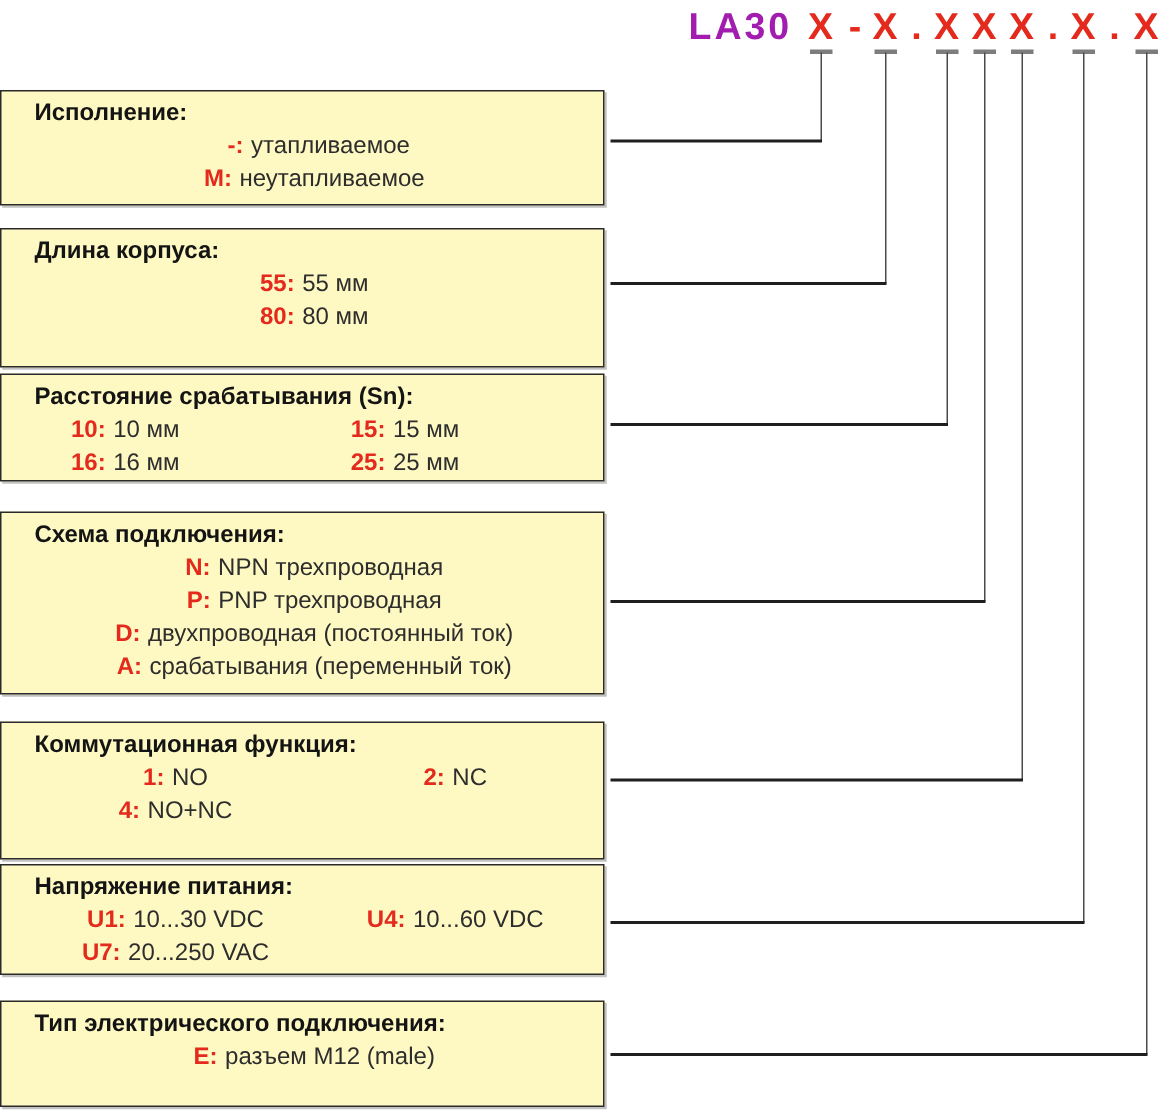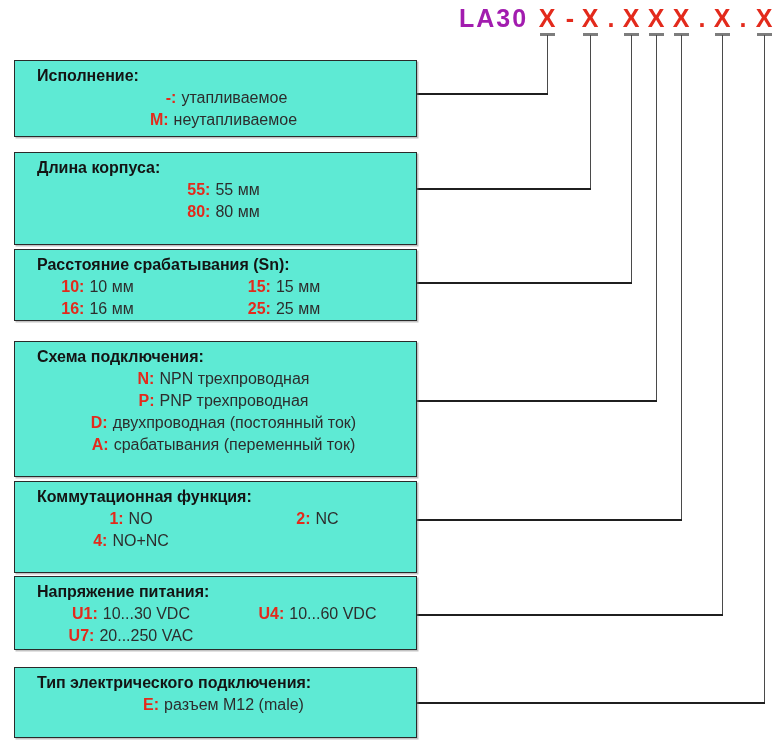--- a/index.html
+++ b/index.html
@@ -49,25 +49,25 @@
   }
   .hline {
     position: absolute;
     height: 1.5px;
     background: #1f1f1f;
   }
 
   
   .box {
     position: absolute;
-    left: 14px;
+    left: 0;
     width: 403px;
     border: 1.5px solid #2a2a2a;
     box-shadow: 1.5px 1.5px 0 rgba(120,120,120,0.45);
-    background: #5eead4;
+    background: #fef9c3;
     padding: 4px 6px 0 22px;
     font-size: 16px;
     line-height: 22px;
   }
   .box-header {
     font-weight: bold;
     color: #141414;
     white-space: nowrap;
   }
   .item { white-space: nowrap; color: #2d2d2d; text-align: center; }
@@ -157,21 +157,21 @@
       </div>
       <div class="item">
         <span class="code">16:</span><span>16 мм</span>
       </div>
       <div class="item">
         <span class="code">25:</span><span>25 мм</span>
       </div>
     </div>
   </div>
 
-  <div class="box" style="top:341px; height:136px">
+  <div class="box" style="top:341px; height:122px">
     <div class="box-header">Схема подключения:</div>
     <div class="item">
       <span class="code">N:</span><span>NPN трехпроводная</span>
     </div>
     <div class="item">
       <span class="code">P:</span><span>PNP трехпроводная</span>
     </div>
     <div class="item">
       <span class="code">D:</span><span>двухпроводная (постоянный ток)</span>
     </div>

